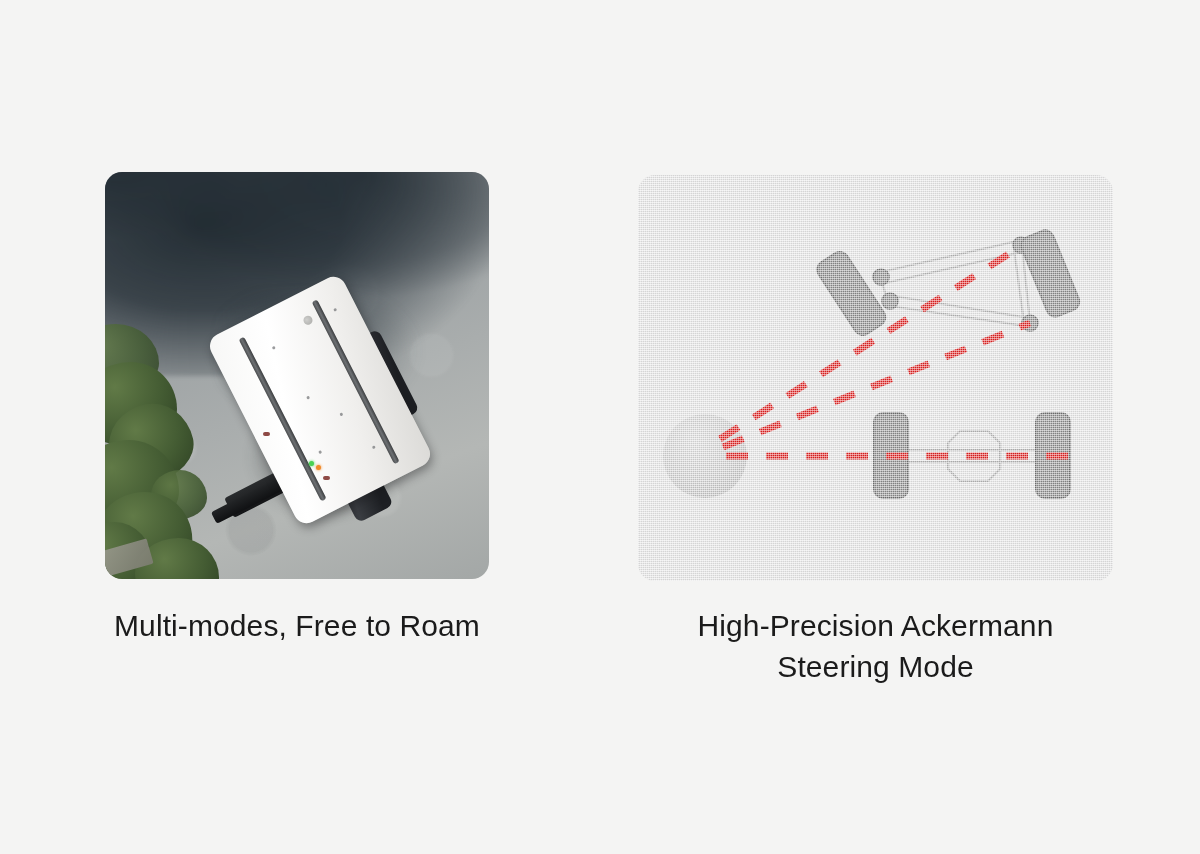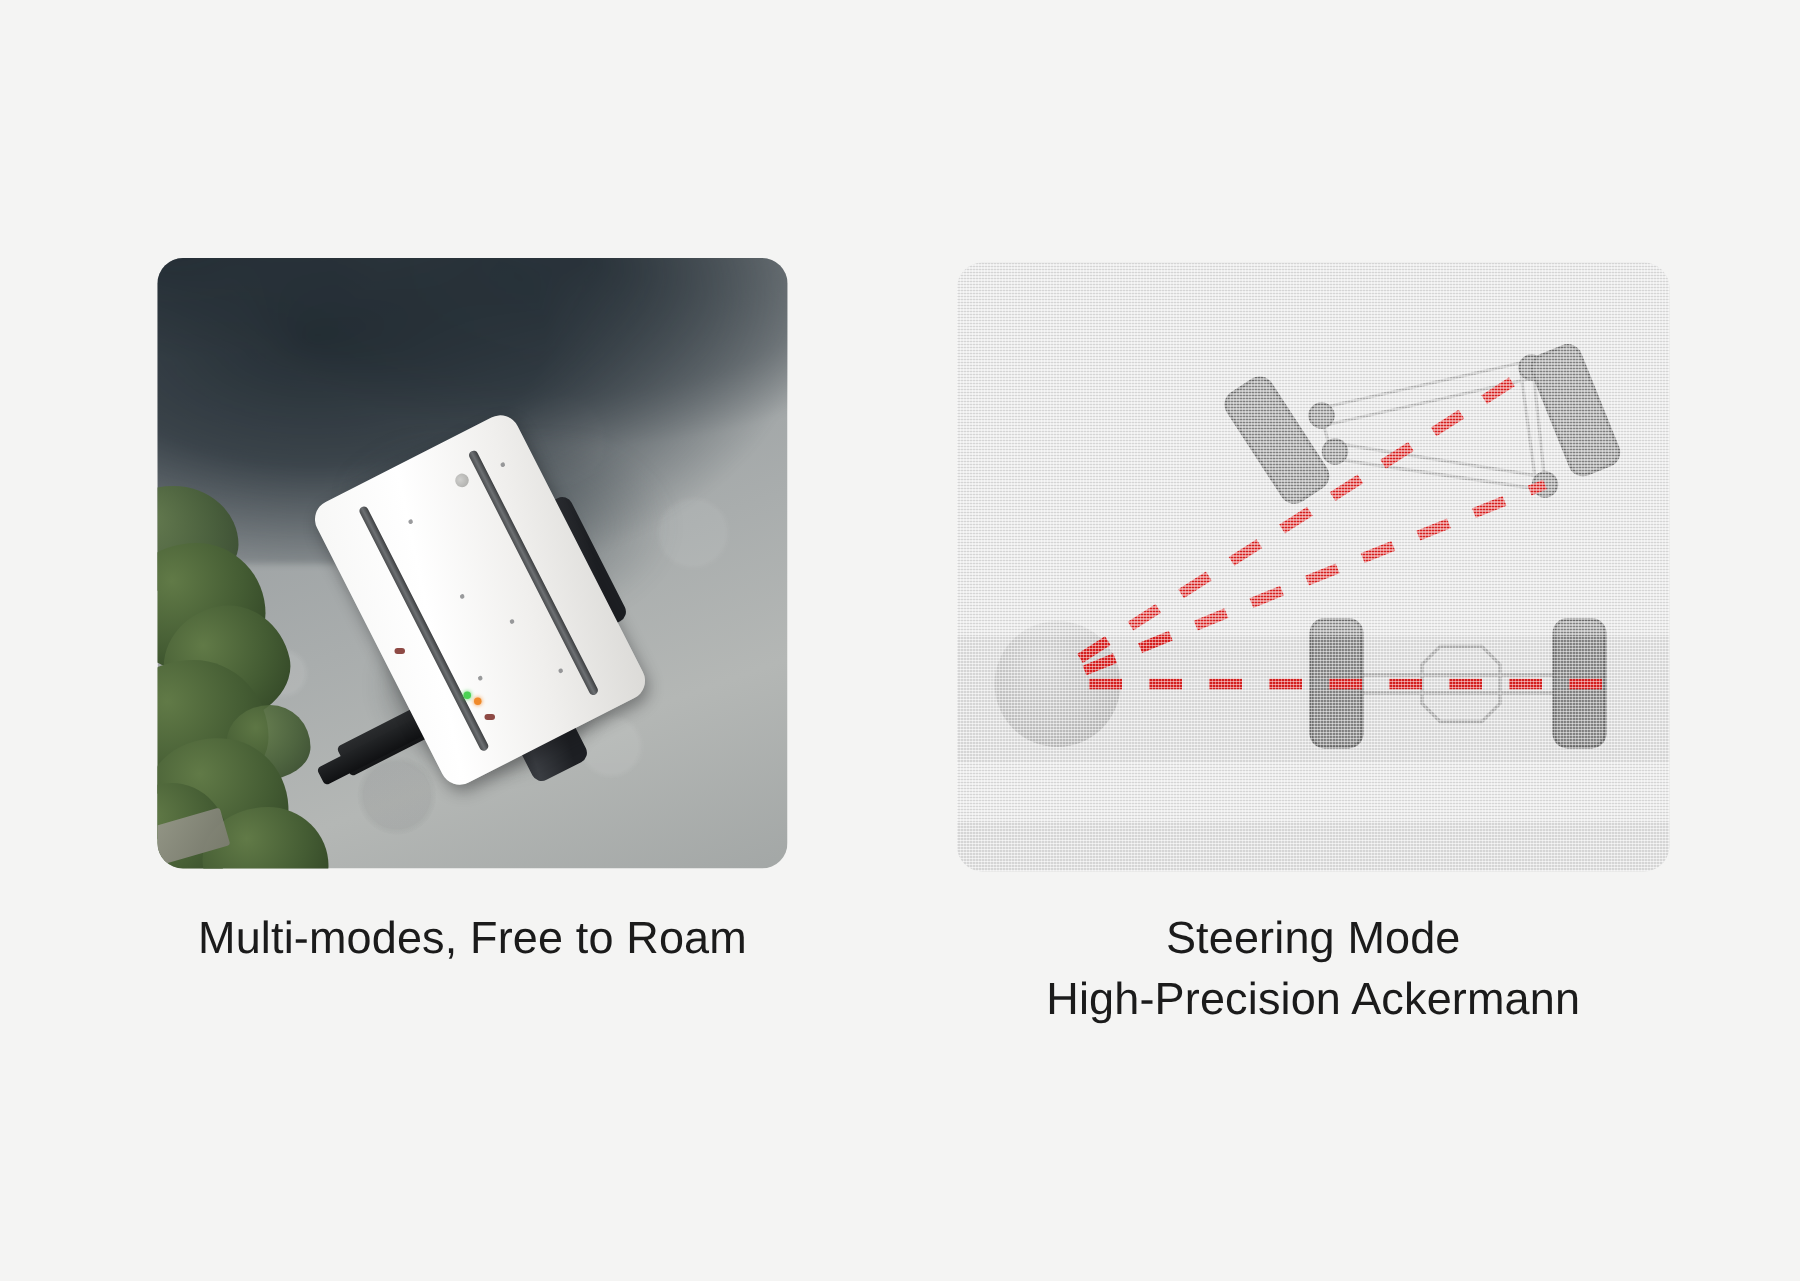--- a/index.html
+++ b/index.html
@@ -17,21 +17,21 @@
 
   .page {
     position: absolute;
     inset: 0;
   }
 
   
   .panel {
     position: absolute;
   }
-  .panel-left  { left: 105px; top: 172px; width: 420px; }
+  .panel-left  { left: 105px; top: 172px; width: 384px; }
   .panel-right { left: 638px; top: 175px; width: 475px; }
 
   .card {
     position: relative;
     border-radius: 17px;
     overflow: hidden;
   }
   .card-photo    { height: 407px; }
   .card-diagram  { height: 406px; background: #e3e3e3; }
 
@@ -347,18 +347,18 @@
             <line x1="88" y1="281" x2="430" y2="281" stroke-dasharray="22 18"></line>
             <line x1="85" y1="272" x2="392" y2="148" stroke-dasharray="22 18"></line>
             <line x1="82" y1="264" x2="377" y2="75" stroke-dasharray="22 18"></line>
           </g>
         </svg>
         <div class="noise"></div>
       </div>
     </div>
 
     <div class="caption">
+      <div>High-Precision Ackermann</div>
       <div>Steering Mode</div>
-      <div>High-Precision Ackermann</div>
     </div>
   </div>
 
 </div>
 
 </body></html>

